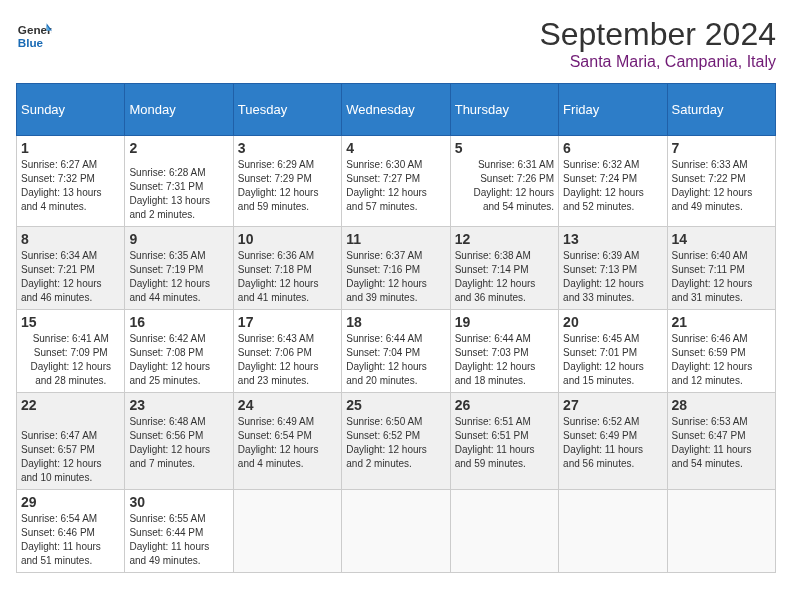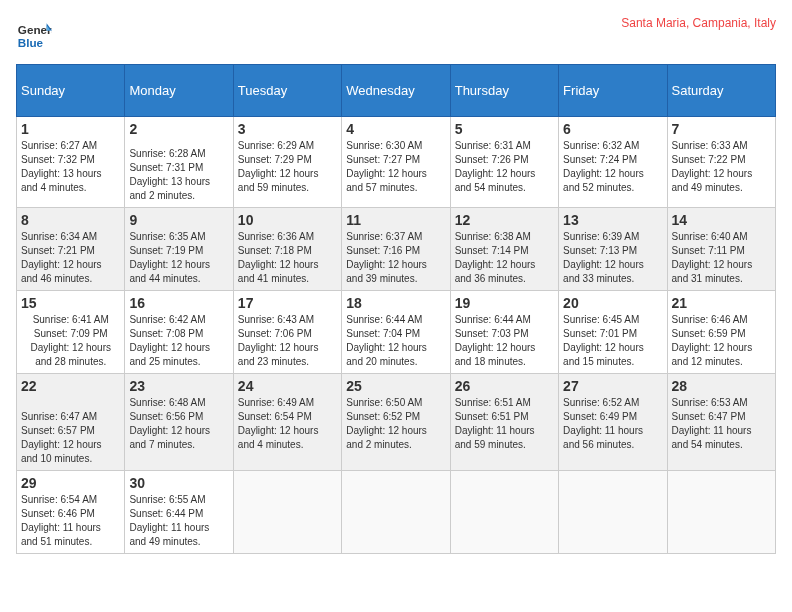--- a/index.html
+++ b/index.html
@@ -27,22 +27,22 @@
     }
     .title-area {
       text-align: right;
     }
     .month-title {
       font-size: 32px;
       font-weight: normal;
       color: #333;
     }
     .location-title {
-      font-size: 12px;
-      color: #ef4444;
+      font-size: 16px;
+      color: #701a75;
     }
     table {
       width: 100%;
       border-collapse: collapse;
       font-size: 11px;
     }
     thead tr th {
       background-color: #2d7dc8;
       color: #fff;
       padding: 18px 4px;
@@ -86,20 +86,21 @@
 <div class="header-area">
   <div class="logo">
     <svg class="logo-icon" viewBox="0 0 40 40">
       <text x="2" y="20" font-size="13" font-weight="bold" fill="#333">General</text>
       <text x="2" y="34" font-size="13" font-weight="bold" fill="#1a6bb5">Blue</text>
       <polygon points="34,8 40,16 34,16" fill="#1a6bb5"></polygon>
       <polygon points="34,10 38,16 34,16" fill="#5aaae0"></polygon>
     </svg>
   </div>
   <div class="title-area">
+    <div class="month-title">September 2024</div>
     <div class="location-title">Santa Maria, Campania, Italy</div>
   </div>
 </div>
 
 <table>
   <thead>
     <tr>
     <th>Sunday</th>
         <th>Monday</th>
         <th>Tuesday</th>
@@ -134,21 +135,21 @@
         </td>
         <td>
           <span class="day-number">4</span>
           <div class="day-info" style="white-space: pre-line;">Sunrise: 6:30 AM
 Sunset: 7:27 PM
 Daylight: 12 hours
 and 57 minutes.</div>
         </td>
         <td>
           <span class="day-number">5</span>
-          <div class="day-info" style="white-space: pre-line;">Sunrise: 6:31 AM
+          <div class="day-info" style="white-space: pre-line; text-align: right;">Sunrise: 6:31 AM
 Sunset: 7:26 PM
 Daylight: 12 hours
 and 54 minutes.</div>
         </td>
         <td>
           <span class="day-number">6</span>
           <div class="day-info" style="white-space: pre-line;">Sunrise: 6:32 AM
 Sunset: 7:24 PM
 Daylight: 12 hours
 and 52 minutes.</div>

